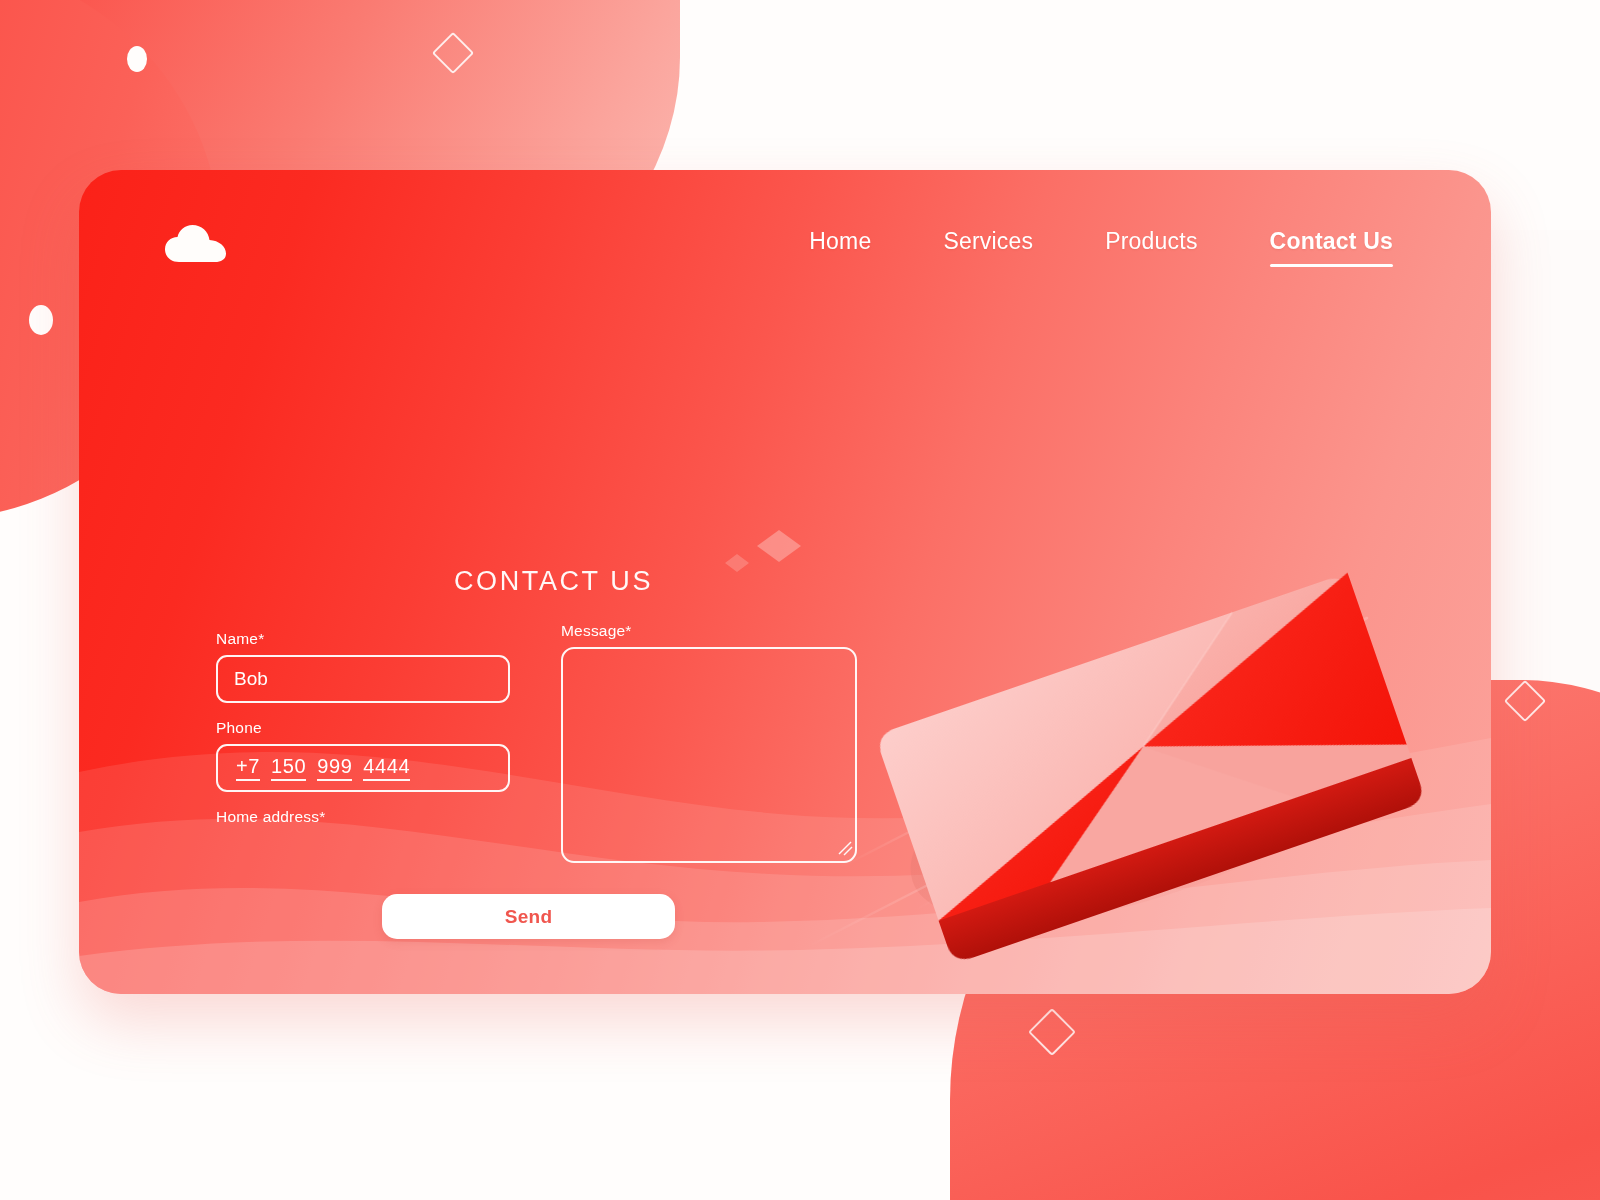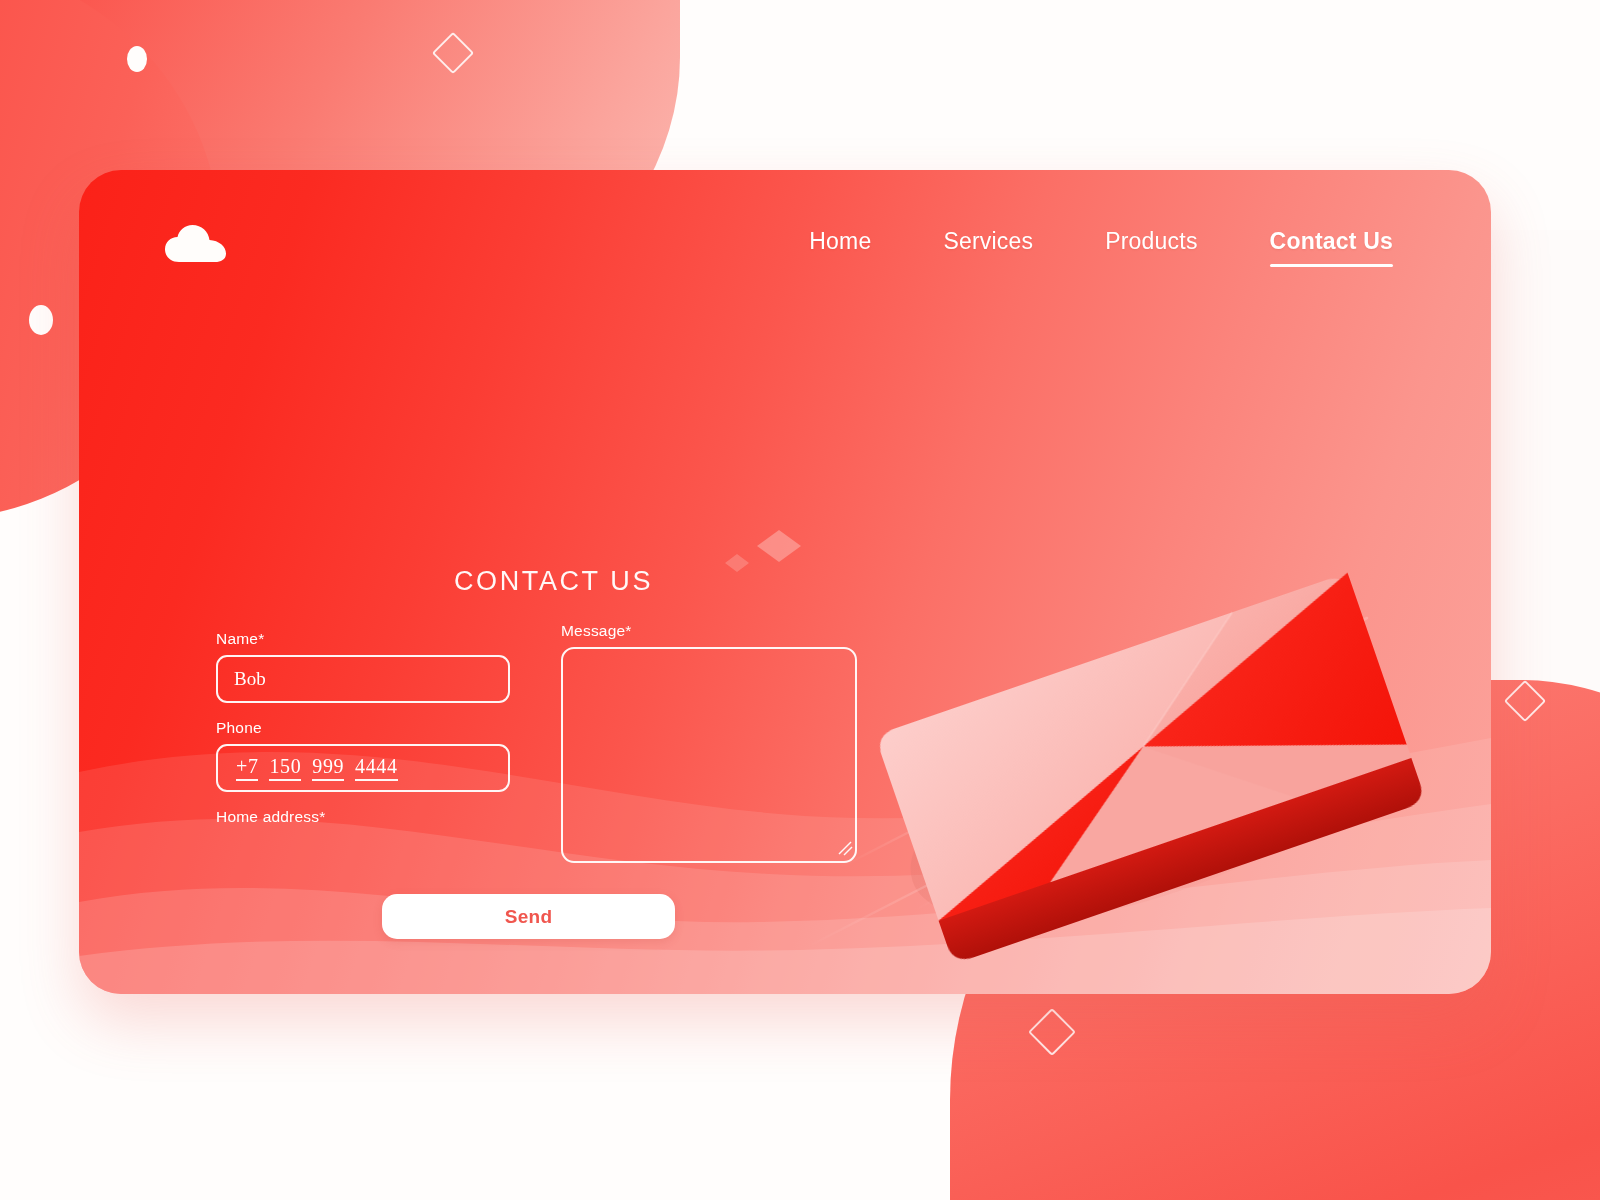--- a/index.html
+++ b/index.html
@@ -157,21 +157,21 @@
     display: block;
   }
 
   .input-box {
     width: 294px;
     height: 48px;
     border: 2px solid rgba(255,255,255,.95);
     border-radius: 11px;
     background: transparent;
     color: #ffffff;
-    font-family: Liberation Serif, serif;
+    font-family: Liberation Sans, sans-serif;
     font-size: 19px;
     padding: 0 16px;
     outline: none;
     display: flex;
     align-items: center;
   }
   .input-box::placeholder { color: rgba(255,255,255,.92); }
 
   .col-left  { position: absolute; left: 137px; top: 460px; width: 300px; }
   .col-right { position: absolute; left: 444px; top: 452px; width: 300px; margin-left: 38px; }

